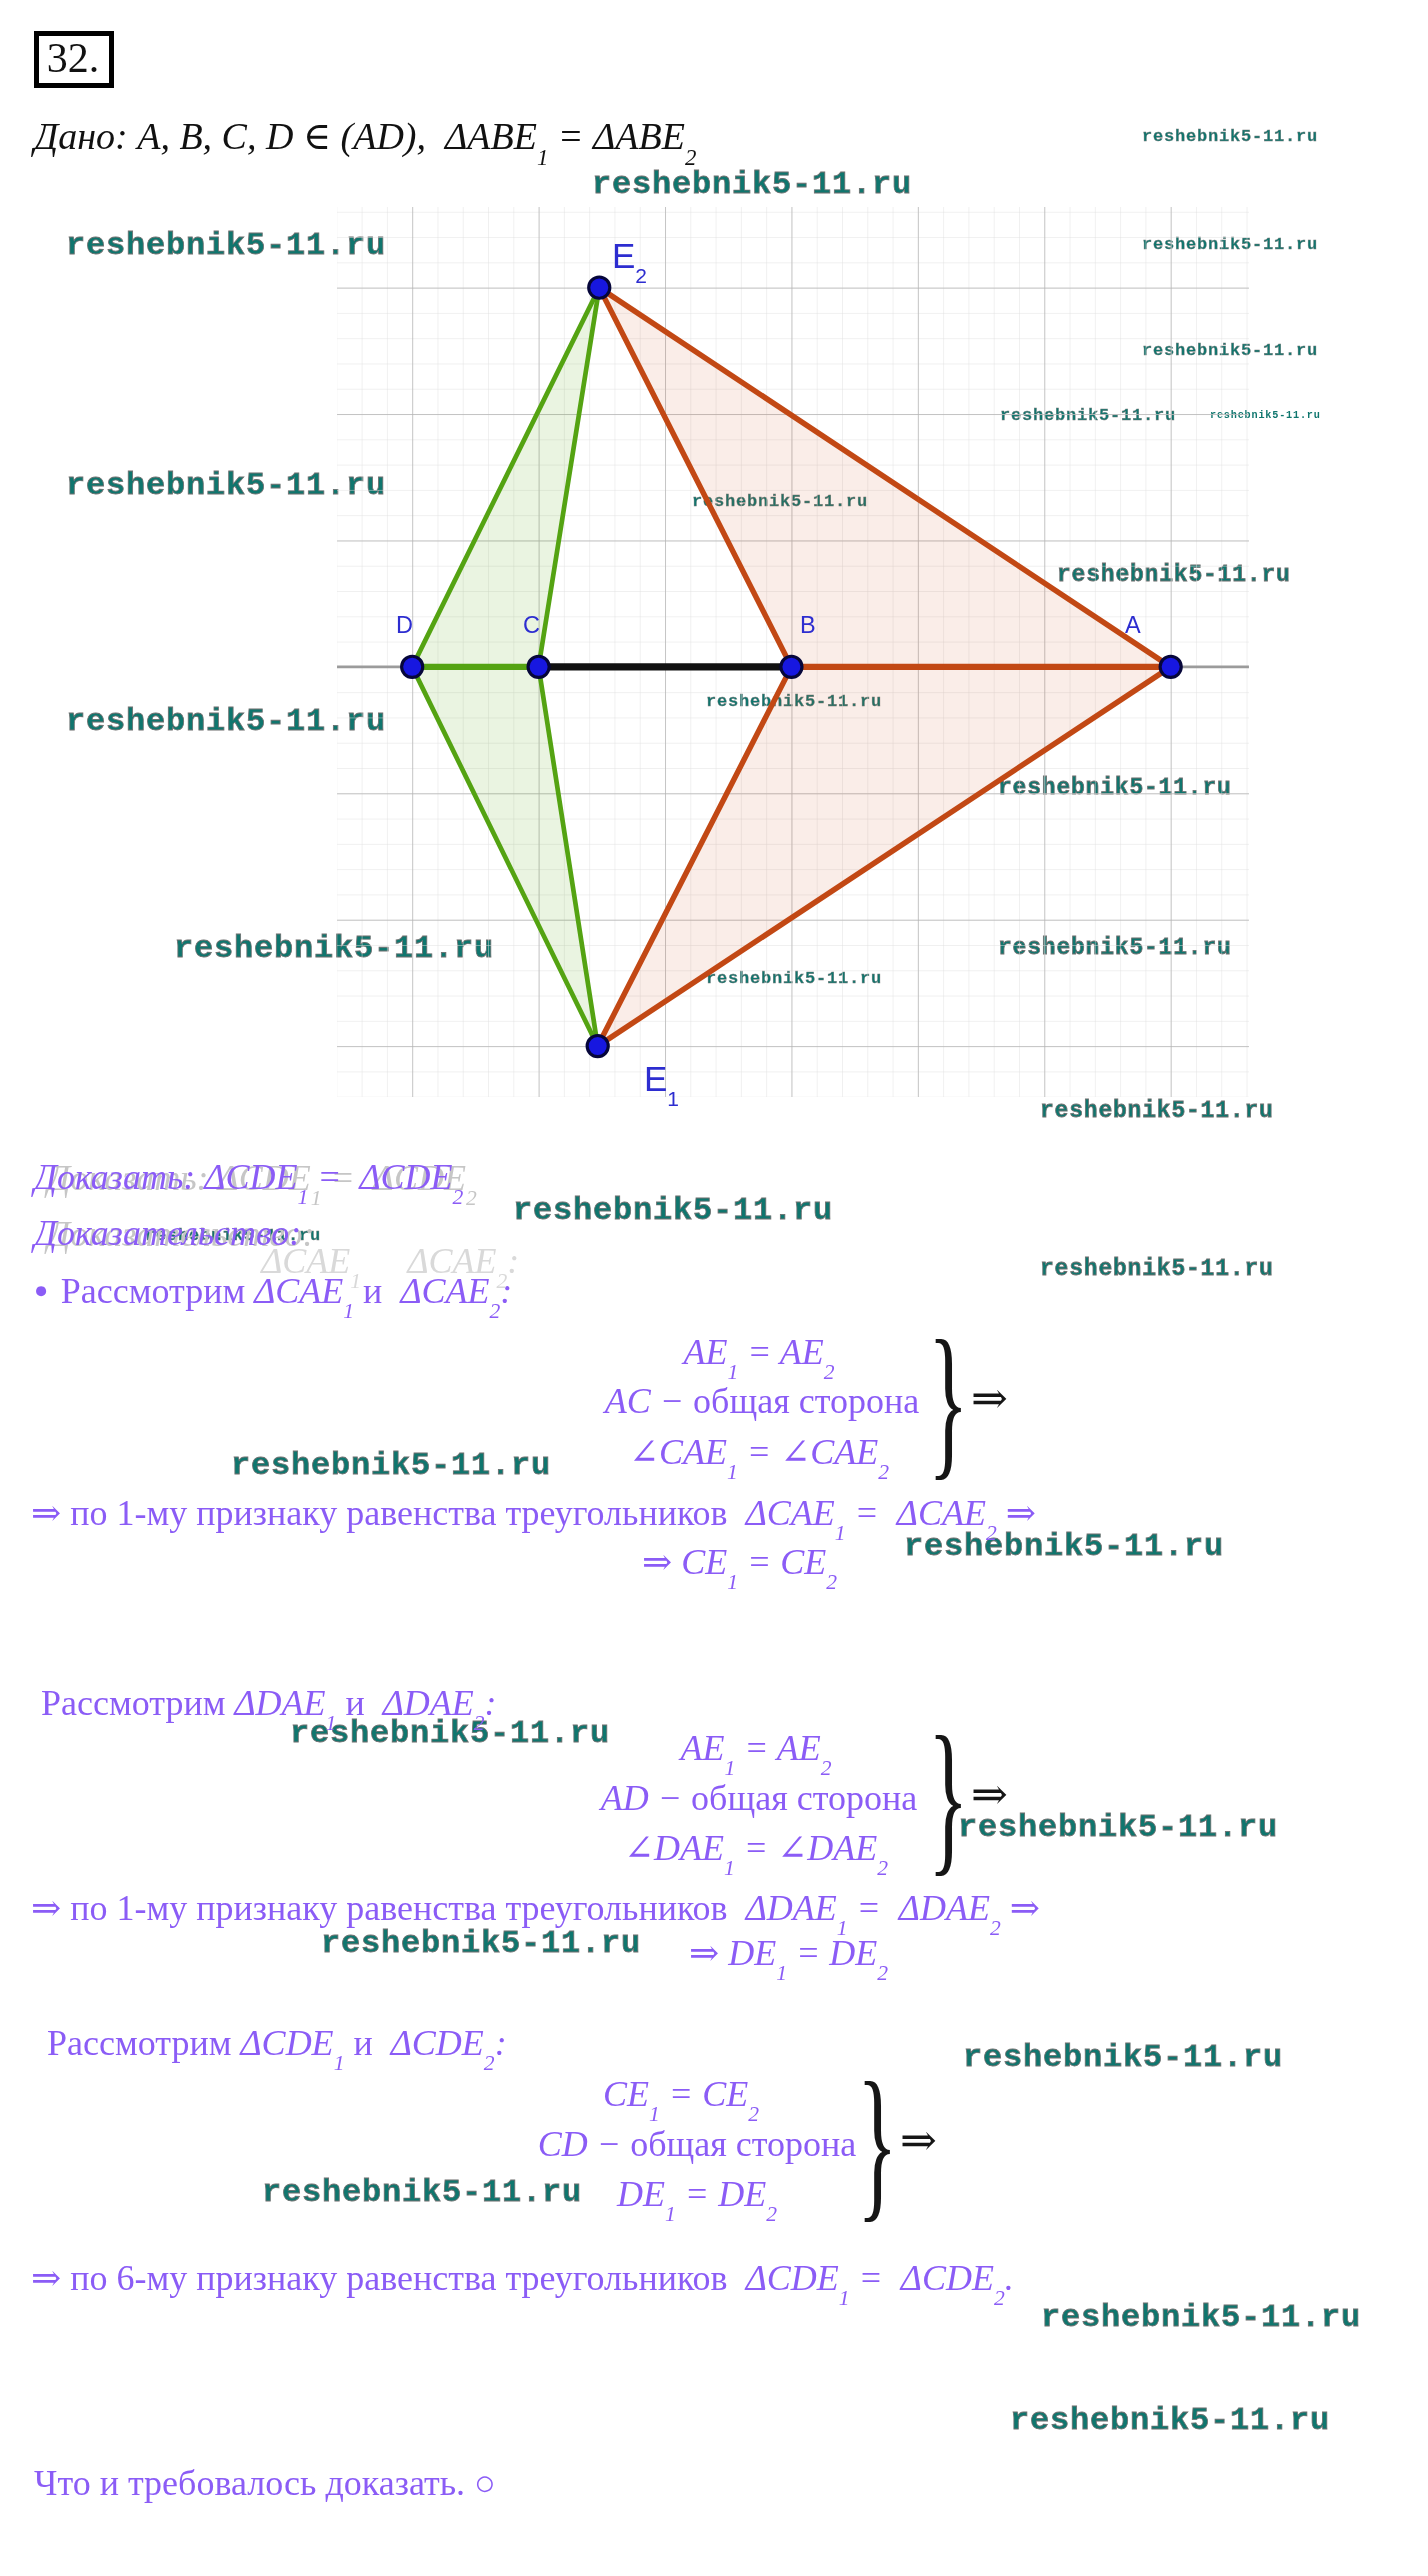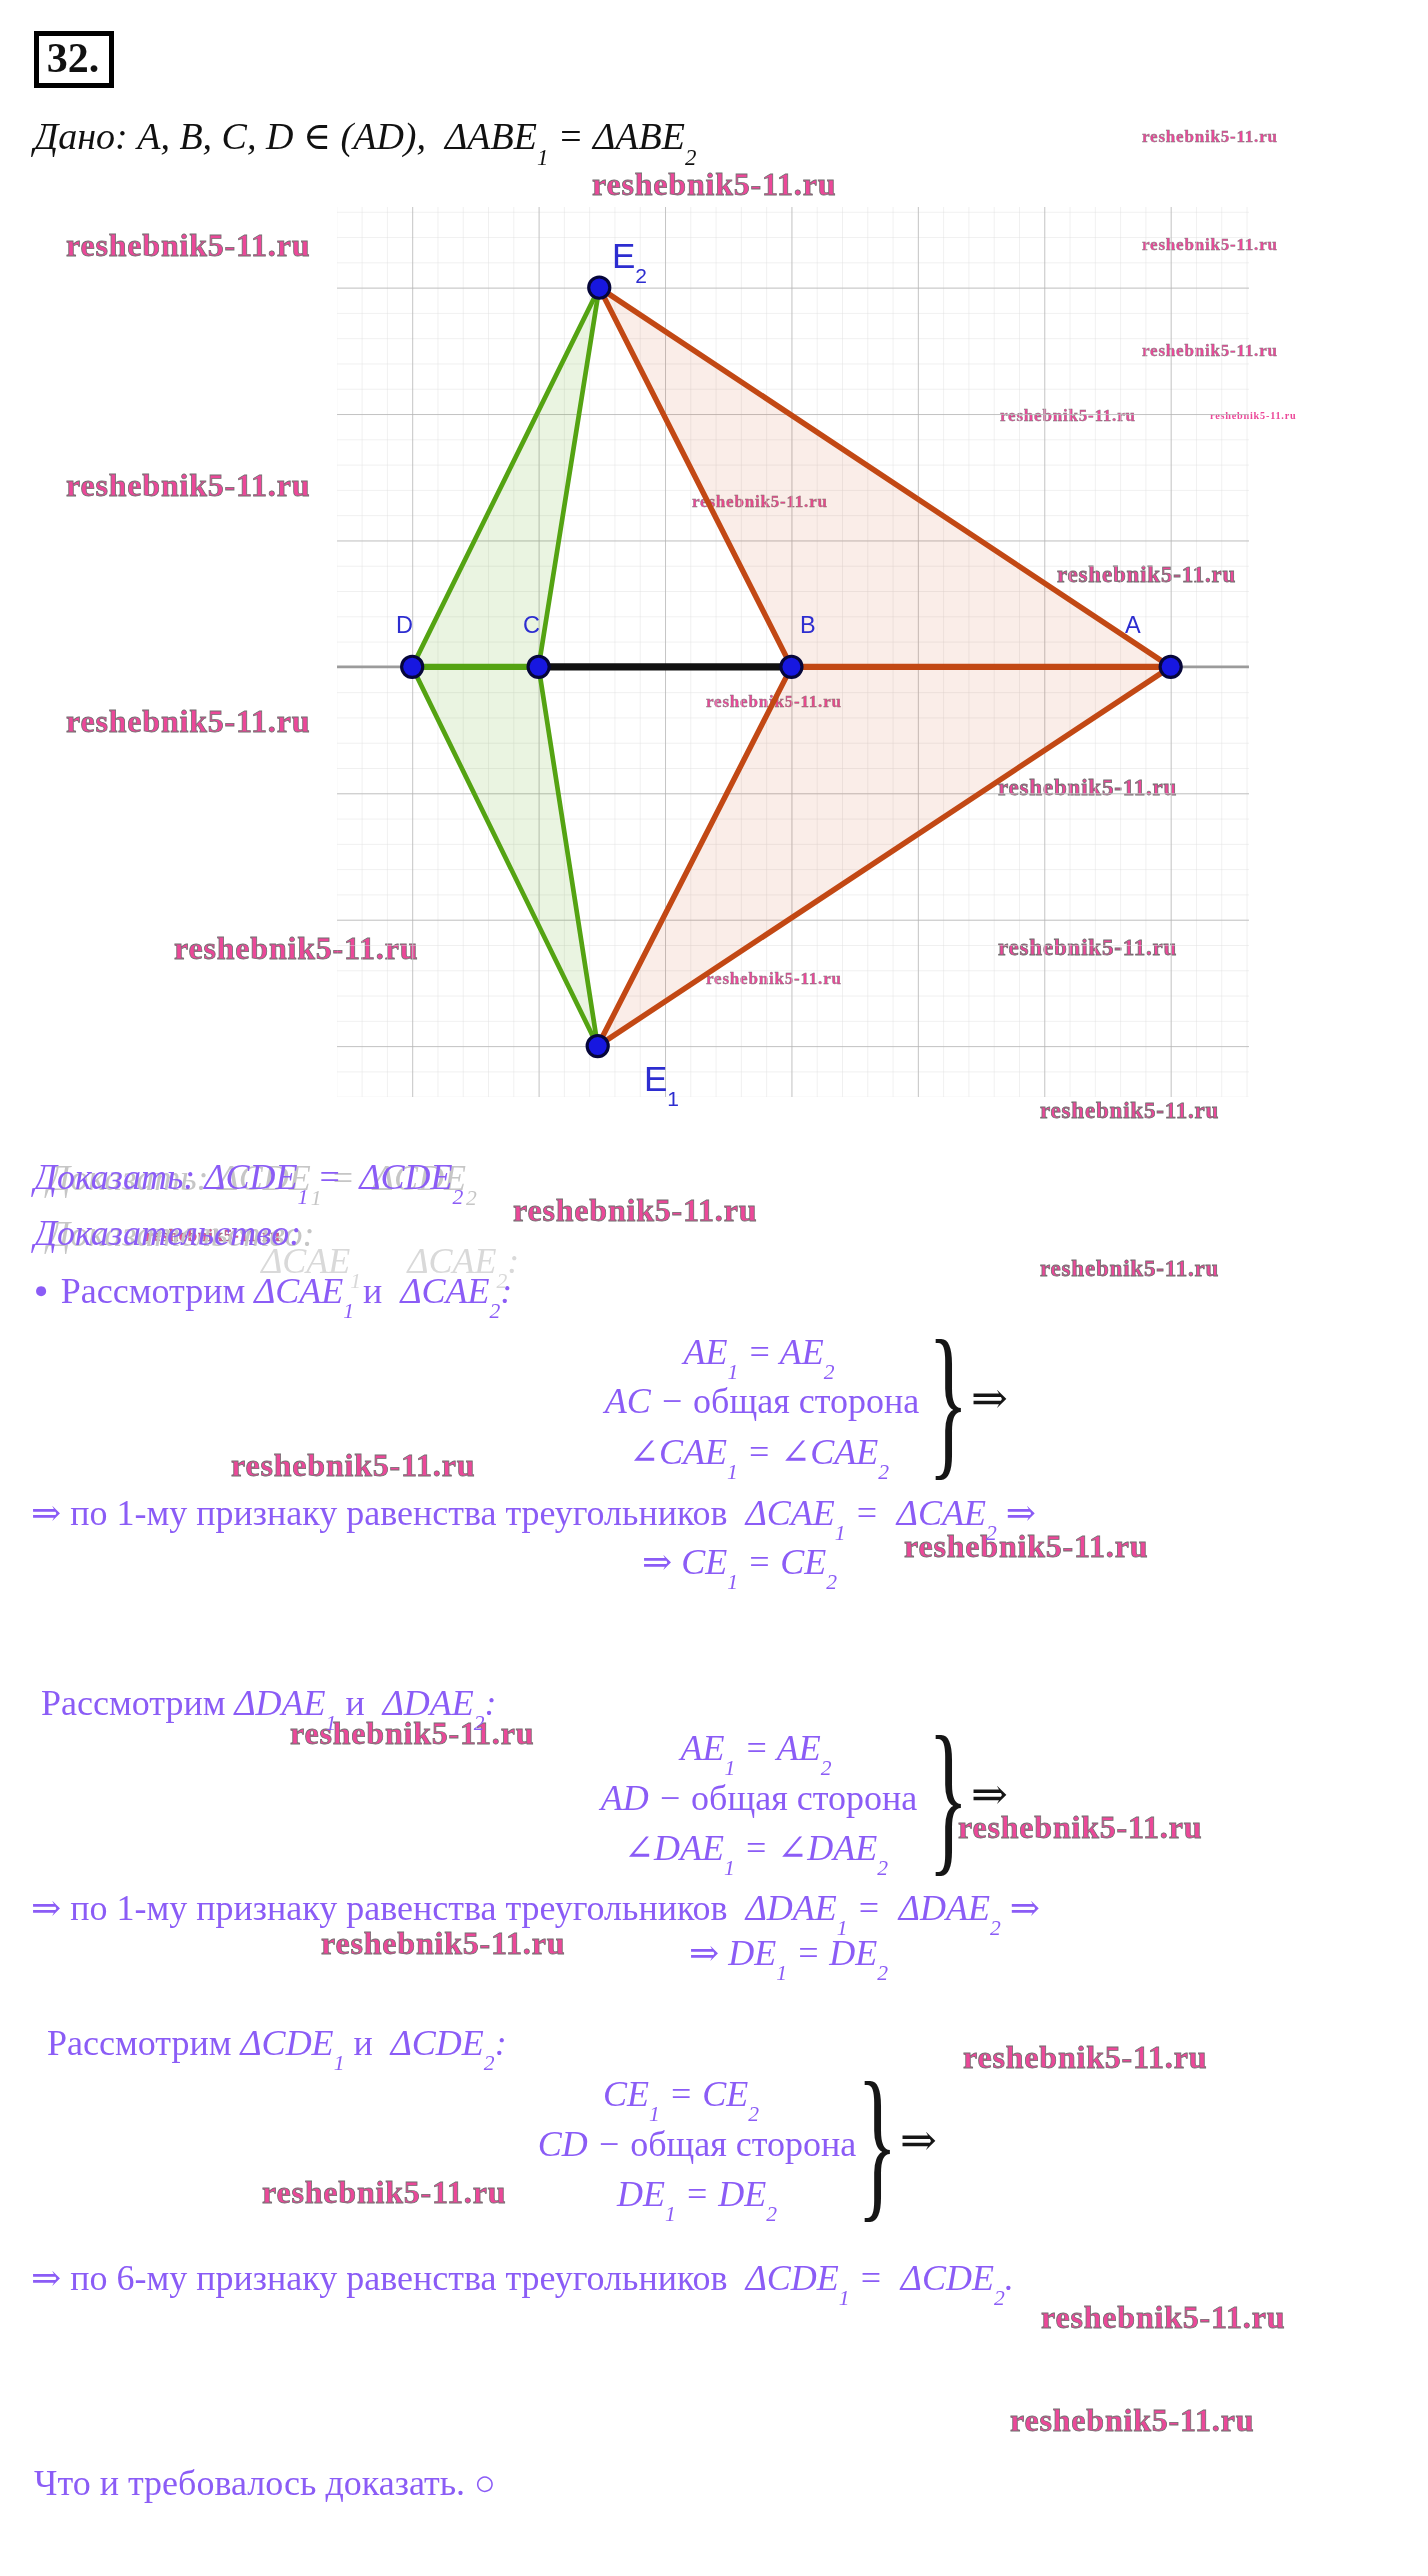--- a/index.html
+++ b/index.html
@@ -10,27 +10,27 @@
   .abs{position:absolute}
   .line{position:absolute;font-size:36px;white-space:pre;color:#8b5cf6}
   .m{font-style:italic}
   .ghost{text-shadow:13.3px 0.8px 0 #c6c6c6}
   .ghost-up{text-shadow:7px -30px 0 #d9d9d9}
   .center{transform:translateX(-50%)}
   sub{font-size:60%;line-height:0;position:relative;top:.32em}
   
   .num-box{
     left:34px;top:31px;border:5.5px solid #000;padding:0 9.4px 3.1px 7.8px;
-    font-size:42px;font-weight:bold;line-height:1.05;background:#fff;
+    font-size:42px;font-weight:normal;line-height:1.05;background:#fff;
   }
   .given{left:34px;top:114px;font-size:38px;font-style:italic;white-space:pre}
   
   .wm{
-    position:absolute;color:#ec4899;font-weight:bold;letter-spacing:0.8px;white-space:nowrap;
-    -webkit-text-stroke:0.8px #6f6f6f;font-family:Liberation Serif, serif;
+    position:absolute;color:#0f766e;font-weight:bold;letter-spacing:0.8px;white-space:nowrap;
+    -webkit-text-stroke:0.8px #6f6f6f;font-family:Liberation Mono, monospace;
   }
   .wm.b{font-size:32px}
   .wm.m2{font-size:23px}
   .wm.s{font-size:17px;font-weight:600;-webkit-text-stroke:0.4px #7a7a7a}
   .wm.t{font-size:10.2px;-webkit-text-stroke:0}
   
   #diagram{left:337px;top:207px;width:912px;height:890px}
   .pt-label{
     position:absolute;font-family:"Liberation Sans","DejaVu Sans",sans-serif;
     font-size:23.5px;color:var(--label-blue);white-space:pre;

